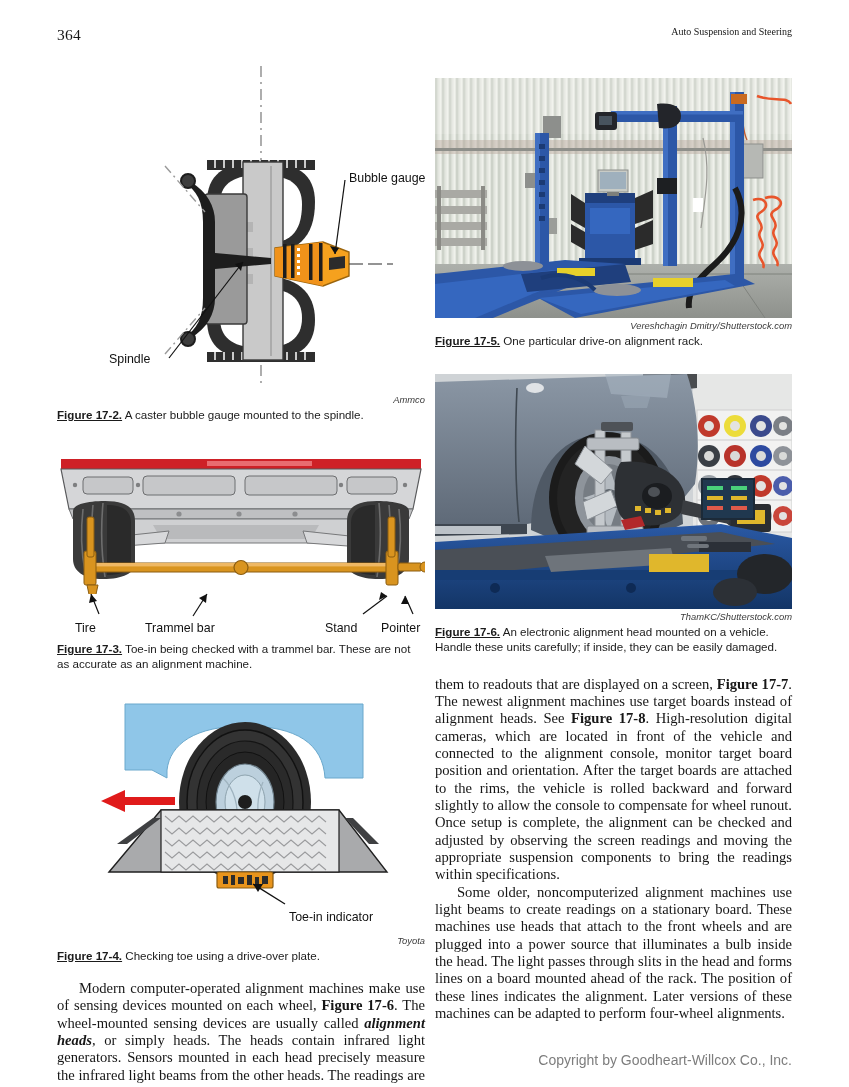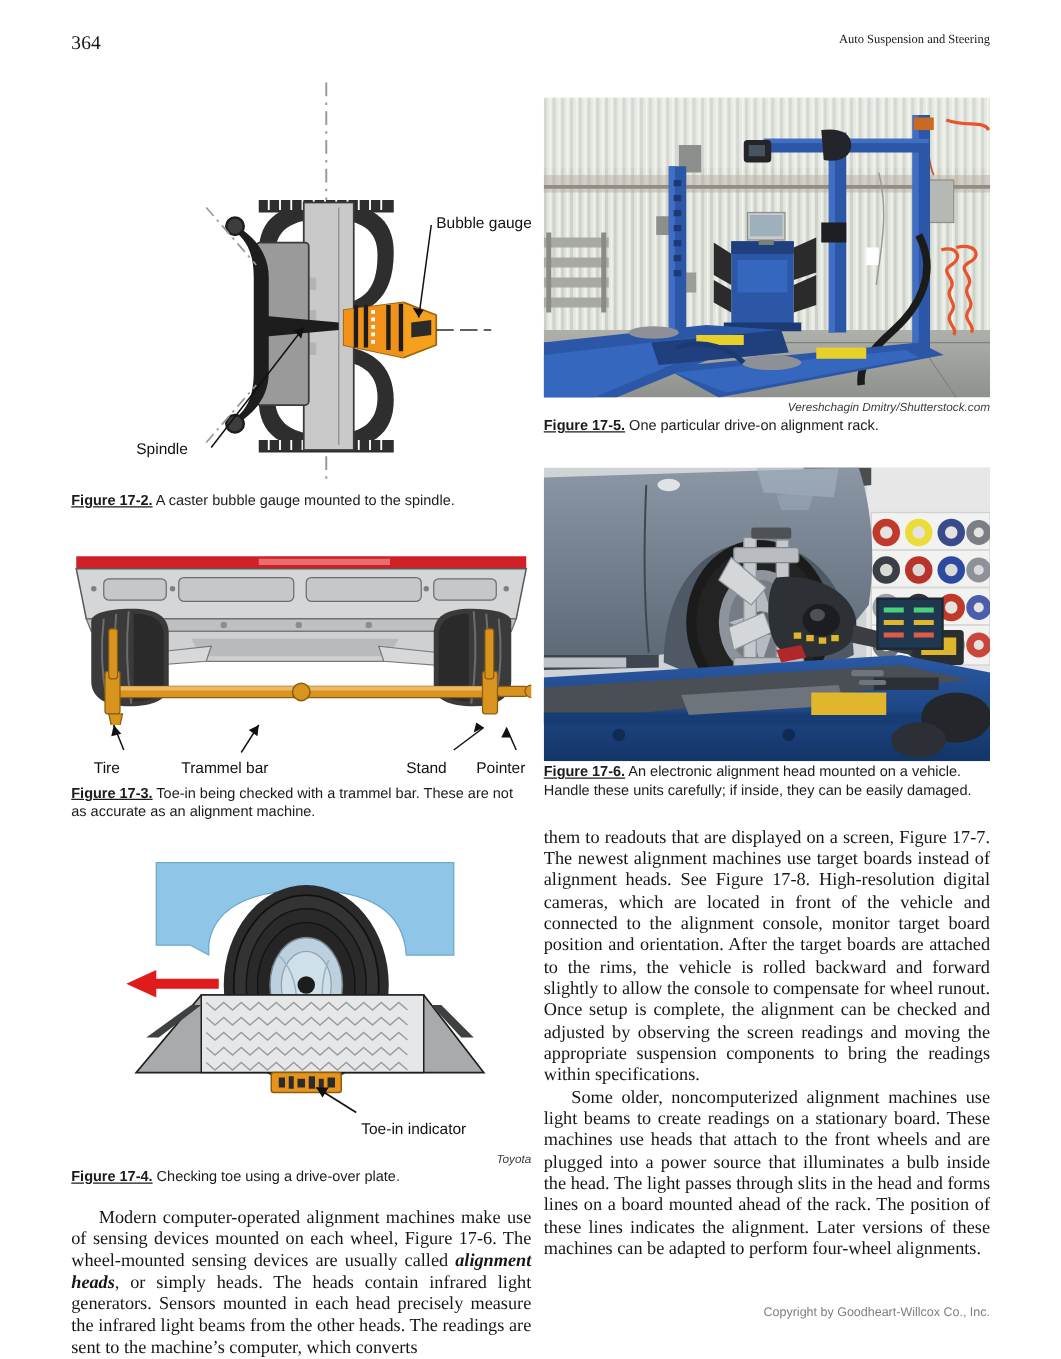--- a/index.html
+++ b/index.html
@@ -24,24 +24,24 @@
   .cap b{font-weight:bold;text-decoration:underline;}
 
   .photo{width:357px;border:0;display:block;}
 
   
   .body p{margin:0;font-size:14.6px;line-height:17.35px;text-align:justify;
           text-indent:22px;-webkit-hyphens:auto;hyphens:auto;}
   .body p.first{text-indent:22px;}
   .body p.cont{text-indent:0;}
   .body i.bi{font-weight:bold;font-style:italic;}
-  .body b{font-weight:normal;}
-
-  .footer{position:absolute;right:57px;bottom:31px;
-          font-family:"Liberation Sans",sans-serif;font-size:10px;color:#7d7d7d;}
+  .body b{font-weight:bold;}
+
+  .footer{position:absolute;right:57px;bottom:19px;
+          font-family:"Liberation Sans",sans-serif;font-size:14px;color:#7d7d7d;}
 
   
   .figbox{position:relative;}
   .figbox svg{display:block;}
   .lbl{font-family:"Liberation Sans",sans-serif;font-size:12.4px;fill:#111;}
 </style>
 </head>
 <body>
 
 <div class="runhead">
@@ -140,20 +140,21 @@
       <g>
         <path d="M288 118 L278 192" stroke="#111" stroke-width="1.2" fill="none"></path>
         <path d="M278 192 l-5 -8 l9 2 z" fill="#111"></path>
         <path d="M112 296 L186 200" stroke="#111" stroke-width="1.2" fill="none"></path>
         <path d="M186 200 l-2 9 l-6 -7 z" fill="#111"></path>
       </g>
 
       <text class="lbl" x="292" y="120">Bubble gauge</text>
       <text class="lbl" x="52" y="301">Spindle</text>
     </svg>
+    <div class="credit">Ammco</div>
     <div class="cap"><b>Figure 17-2.</b><span> A caster bubble gauge mounted to the spindle.</span></div>
   </div>
 
   <div class="figbox" style="margin-top:17px;">
     <svg width="368" height="155" viewBox="0 0 368 155">
 
       <path d="M4 20 L364 20 L364 30 L4 30 Z" fill="#CE2026"></path>
       <path d="M150 22 L255 22 L255 27 L150 27 Z" fill="#E86C70"></path>
       <g>
         <path d="M4 30 L364 30 L356 70 L12 70 Z" fill="#d5d6d8" stroke="#58595b" stroke-width="1.2"></path>
@@ -578,20 +579,21 @@
 
         <g fill="#6f757c">
           <rect x="246" y="162" width="26" height="5" rx="2"></rect>
           <rect x="252" y="170" width="22" height="4" rx="2"></rect>
         </g>
       </g>
 
       <ellipse cx="330" cy="200" rx="28" ry="20" fill="#23262a"></ellipse>
       <ellipse cx="300" cy="218" rx="22" ry="14" fill="#2c3036"></ellipse>
     </svg>
+    <div class="credit">ThamKC/Shutterstock.com</div>
     <div class="cap"><b>Figure 17-6.</b><span> An electronic alignment head mounted on a vehicle. Handle these units carefully; if inside, they can be easily damaged.</span></div>
   </div>
 
   <div class="body" style="margin-top:21px;">
     <p class="cont"><span>them to readouts that are displayed on a screen, </span><b>Figure 17-7</b><span>. The newest alignment machines use target boards instead of alignment heads. See </span><b>Figure 17-8</b><span>. High-resolution digital cameras, which are located in front of the vehicle and connected to the alignment console, monitor target board position and orientation. After the target boards are attached to the rims, the vehicle is rolled backward and forward slightly to allow the console to compensate for wheel runout. Once setup is complete, the alignment can be checked and adjusted by observing the screen readings and moving the appropriate suspension components to bring the readings within specifications.</span></p>
     <p class="first">Some older, noncomputerized alignment machines use light beams to create readings on a stationary board. These machines use heads that attach to the front wheels and are plugged into a power source that illuminates a bulb inside the head. The light passes through slits in the head and forms lines on a board mounted ahead of the rack. The position of these lines indicates the alignment. Later versions of these machines can be adapted to perform four-wheel alignments.</p>
   </div>
 </div>
 
 <div class="footer">Copyright by Goodheart-Willcox Co., Inc.</div>

